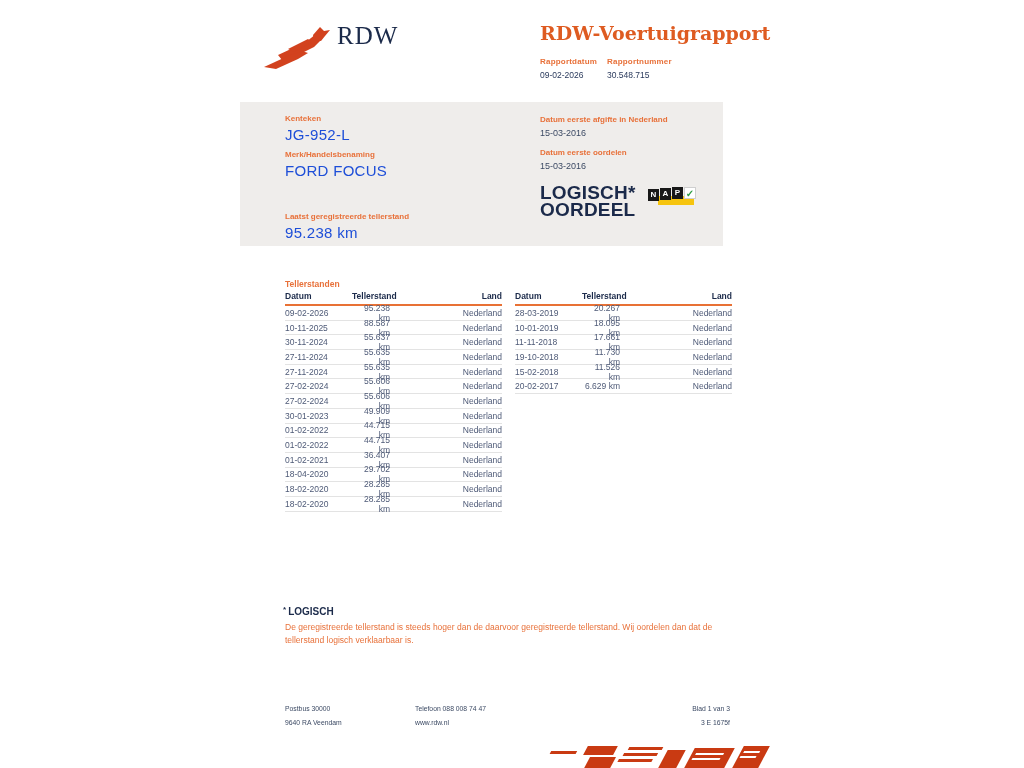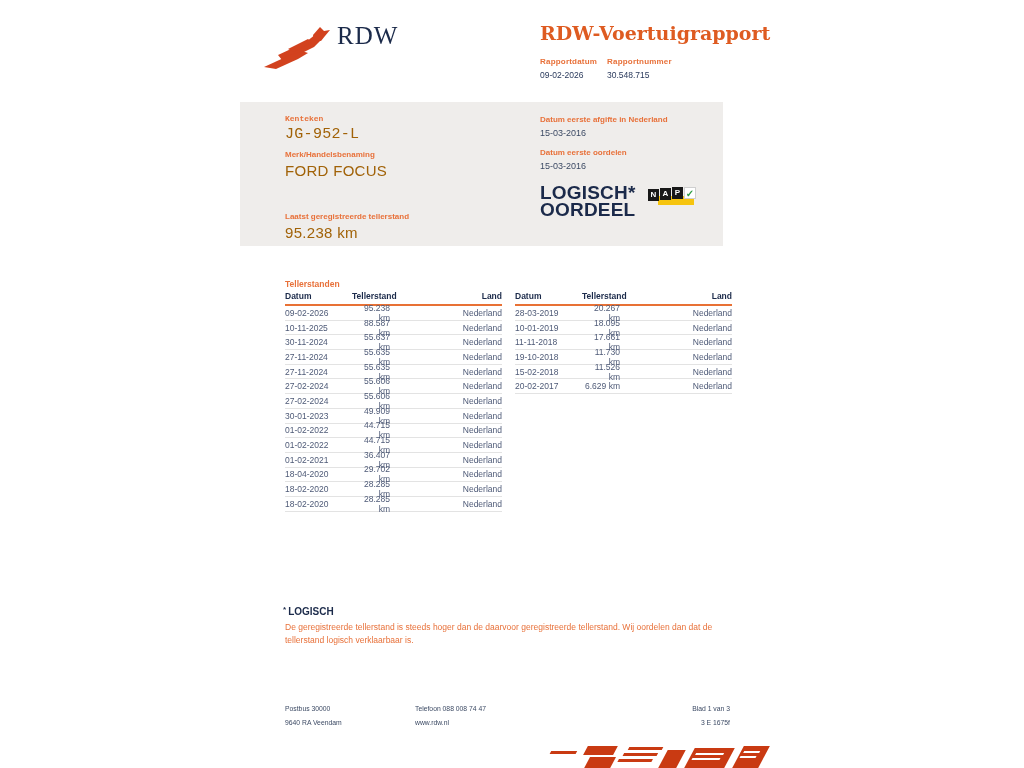--- a/index.html
+++ b/index.html
@@ -19,23 +19,23 @@
   .meta { position:absolute; top:57px; }
   .meta-label { font-size:8px; font-weight:bold; color:#e8713a; letter-spacing:.2px; }
   .meta-value { font-size:8.5px; color:#2a3a5c; margin-top:4px; }
   .meta.date { left:540px; } .meta.number { left:607px; }
 
   
   .summary { position:absolute; left:240px; top:102px; width:483px; height:144px;
              background:#efedeb; }
   .fld { position:absolute; }
   .fld-label { font-size:8px; font-weight:bold; color:#e8713a; }
-  .fld-big { font-size:15px; color:#a16207; margin-top:3px; letter-spacing:.3px; }
+  .fld-big { font-size:15px; color:#1d4ed8; margin-top:3px; letter-spacing:.3px; }
   .fld-small { font-size:9px; color:#3c4a64; margin-top:4px; }
-  .kenteken { left:45px; top:12px;font-family:Liberation Mono, monospace; }
+  .kenteken { left:45px; top:12px; }
   .merk { left:45px; top:48px; }
   .teller { left:45px; top:110px; }
   .afgifte { left:300px; top:13px; }
   .toelating { left:300px; top:46px; }
   .oordeel { position:absolute; left:300px; top:82px; font-size:19px; font-weight:bold;
              color:#1b2a4a; line-height:17px; letter-spacing:.2px; }
 
   
   .nap { position:absolute; left:408px; top:84px; width:48px; height:22px; }
   .nap-yellow { position:absolute; left:10px; top:10px; width:36px; height:9px; background:#f6c40e; }

